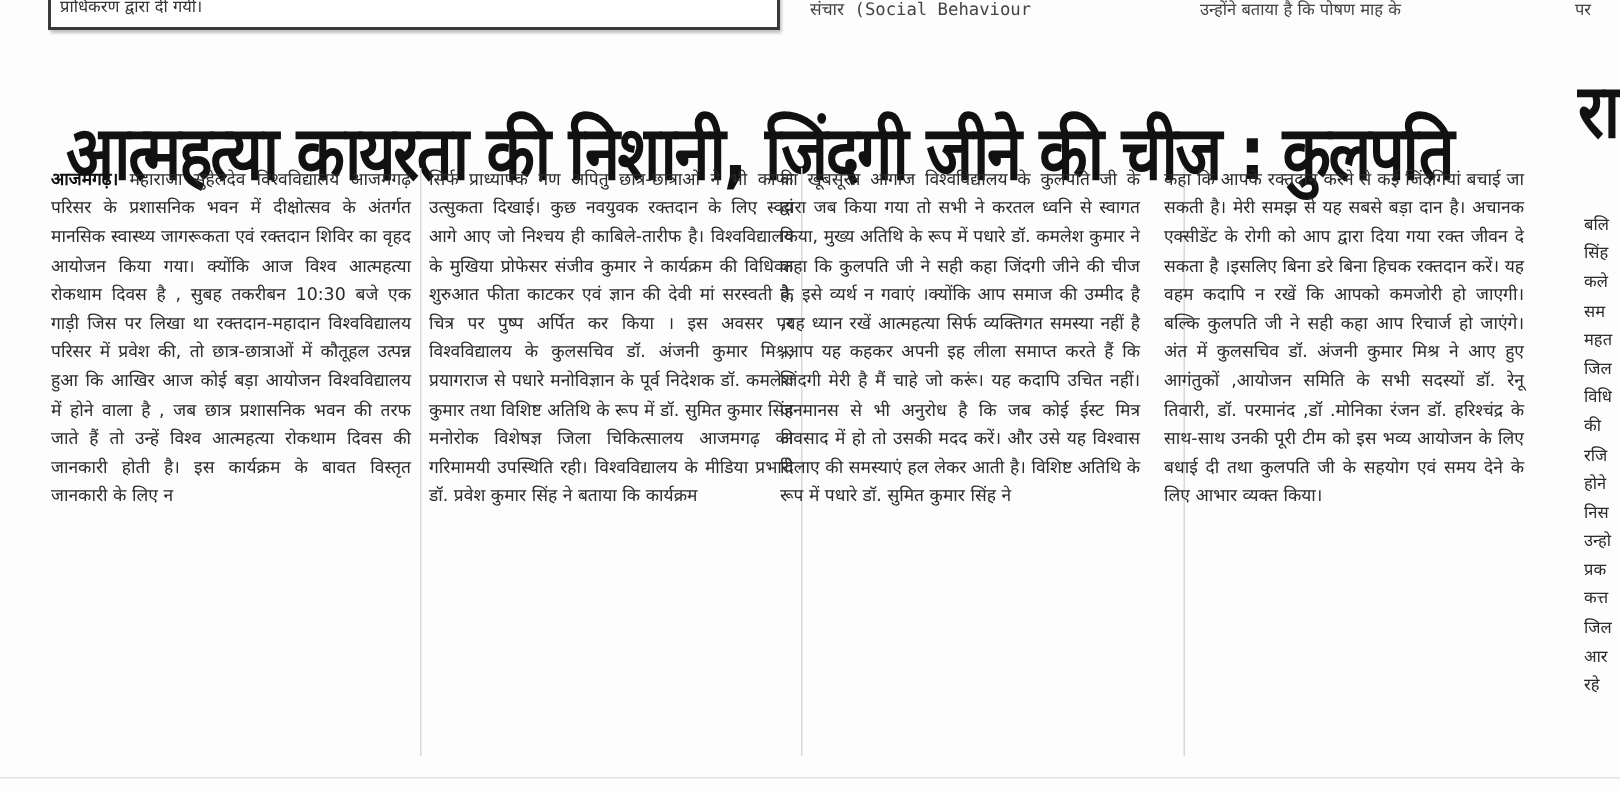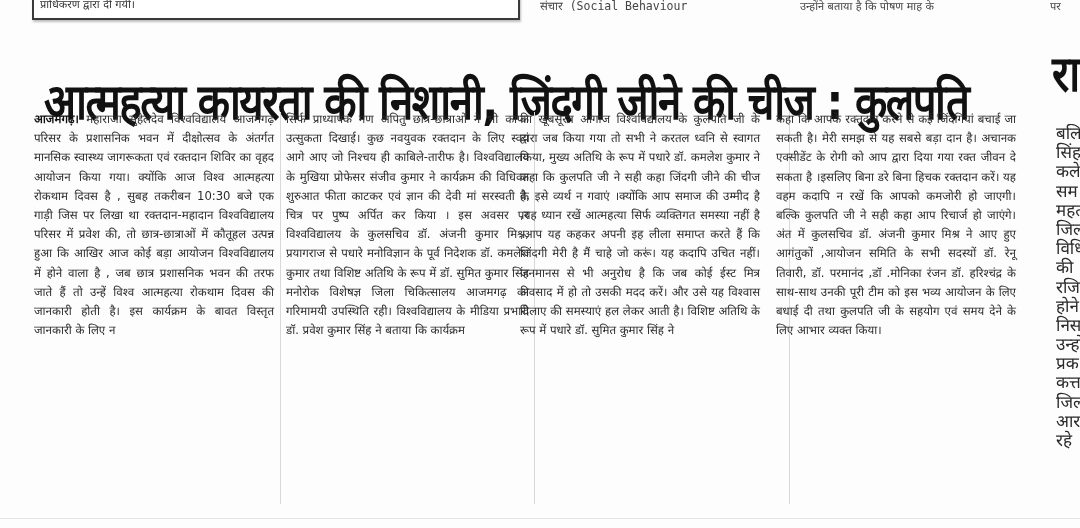--- a/index.html
+++ b/index.html
@@ -35,22 +35,22 @@
     position:absolute; top:110px; font-size:11.6px; line-height:19.2px;
     text-align:justify; color:#2a2a2a;
   }
   .col p { margin:0; }
   .col .lead { font-weight:bold; color:#111; }
   .col1 { left:34px; width:240px; }
   .col2 { left:286px; width:243px; }
   .col3 { left:520px; width:240px; }
   .col4 { left:776px; width:240px; }
   .rail {
-    position:absolute; left:1056px; top:124px; width:24px; overflow:hidden;
-    font-size:17px; line-height:19.2px; color:#2a2a2a; white-space:nowrap;
+    position:absolute; left:1056px; top:140px; width:24px; overflow:hidden;
+    font-size:11px; line-height:19.2px; color:#2a2a2a; white-space:nowrap;
   }
   .rail div { height:19.2px; }
   .vrule { position:absolute; top:112px; width:1px; height:392px; background:#d8d8d8; }
   .bottom-rule { position:absolute; left:0; top:518px; width:1080px; height:1px; background:#e4e4e4; }
 </style>
 </head>
 <body>
 
 <div class="top-box">
   <span class="top-box-text">प्राधिकरण द्वारा दी गयी।</span>

